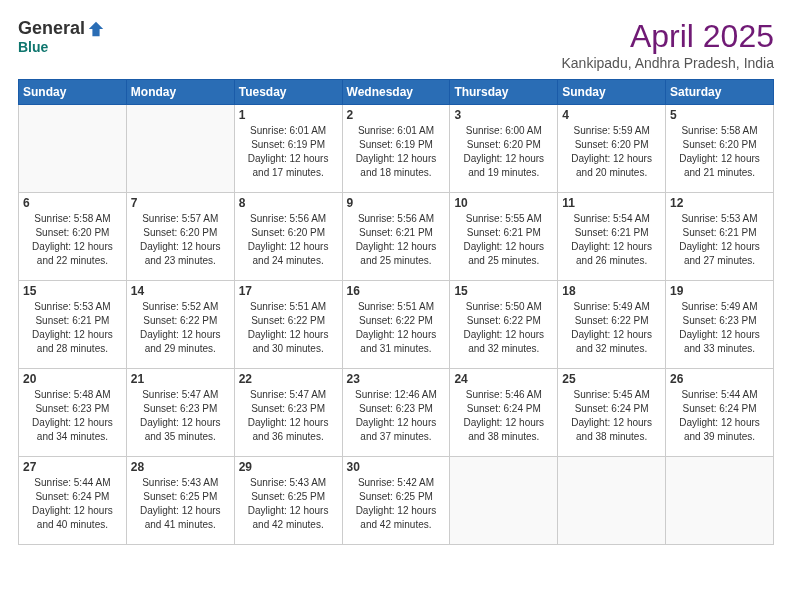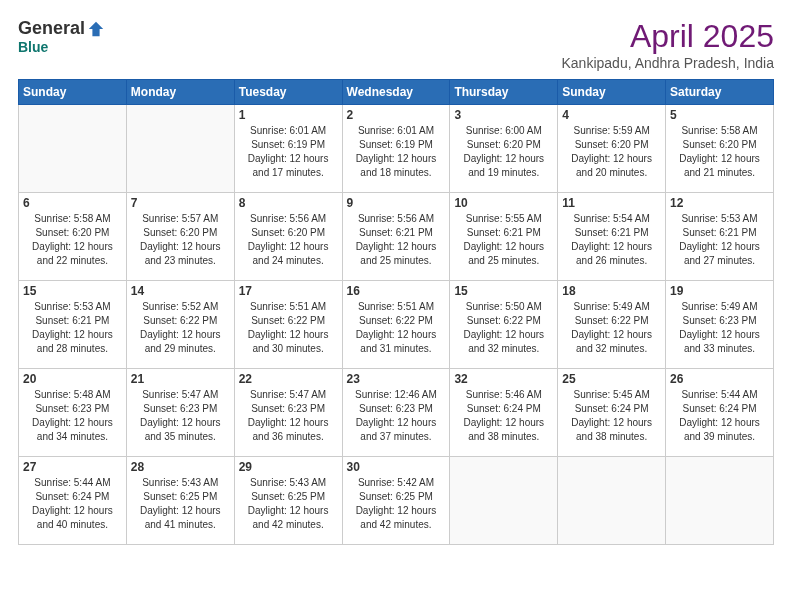--- a/index.html
+++ b/index.html
@@ -274,21 +274,21 @@
 Sunset: 6:23 PM
 Daylight: 12 hours and 36 minutes.</div>
           </td>
           <td>
             <span class="day-num">23</span>
             <div class="day-info">Sunrise: 12:46 AM
 Sunset: 6:23 PM
 Daylight: 12 hours and 37 minutes.</div>
           </td>
           <td>
-            <span class="day-num">32</span>
+            <span class="day-num">24</span>
             <div class="day-info">Sunrise: 5:46 AM
 Sunset: 6:24 PM
 Daylight: 12 hours and 38 minutes.</div>
           </td>
           <td>
             <span class="day-num">25</span>
             <div class="day-info">Sunrise: 5:45 AM
 Sunset: 6:24 PM
 Daylight: 12 hours and 38 minutes.</div>
           </td>

